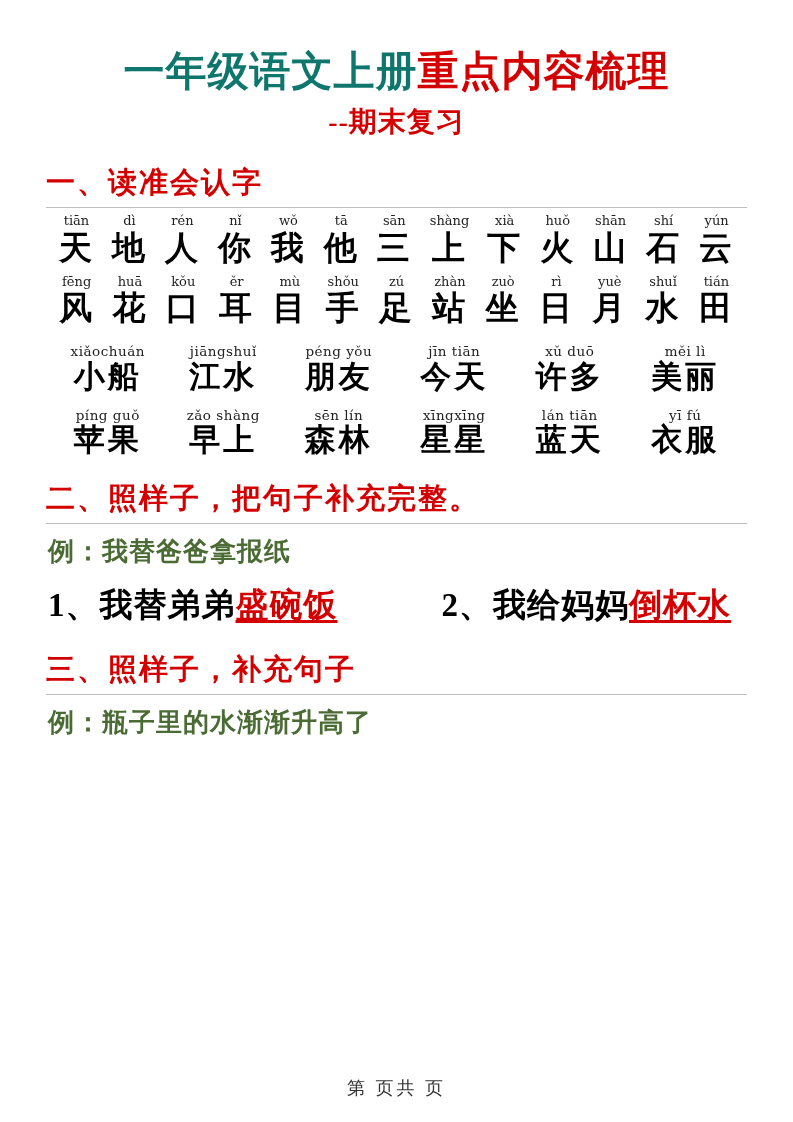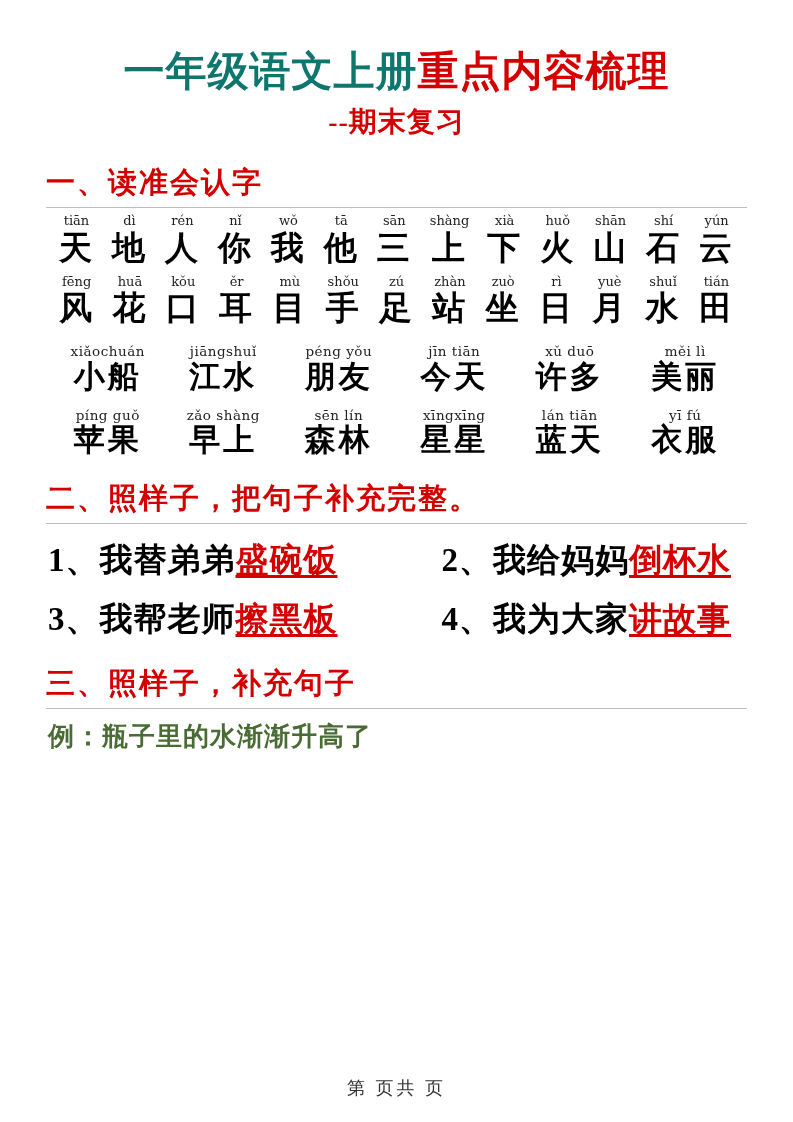--- a/index.html
+++ b/index.html
@@ -307,30 +307,27 @@
           <span class="pinyin">yī fú</span>
           <span class="hanzi">衣服</span>
         </div>
     </div>
 
   </div>
 
   <div class="section-heading">二、照样子，把句子补充完整。</div>
   <hr class="hr-rule">
 
+  <div class="example-line">例：我替爸爸拿报纸</div>
 
   <div class="qa-row">
     <div class="qa-item"><span>1、我替弟弟</span><span class="answer">盛碗饭</span></div>
     <div class="qa-item second"><span>2、我给妈妈</span><span class="answer">倒杯水</span></div>
   </div>
 
-  <div class="qa-row">
-    <div class="qa-item"><span>3、我帮老师</span><span class="answer">擦黑板</span></div>
-    <div class="qa-item second"><span>4、我为大家</span><span class="answer">讲故事</span></div>
-  </div>
 
   <div class="section-heading">三、照样子，补充句子</div>
   <hr class="hr-rule">
 
   <div class="example-line">例：瓶子里的水渐渐升高了</div>
 
   <div class="footer">第 页共 页</div>
 
 </div>
 

